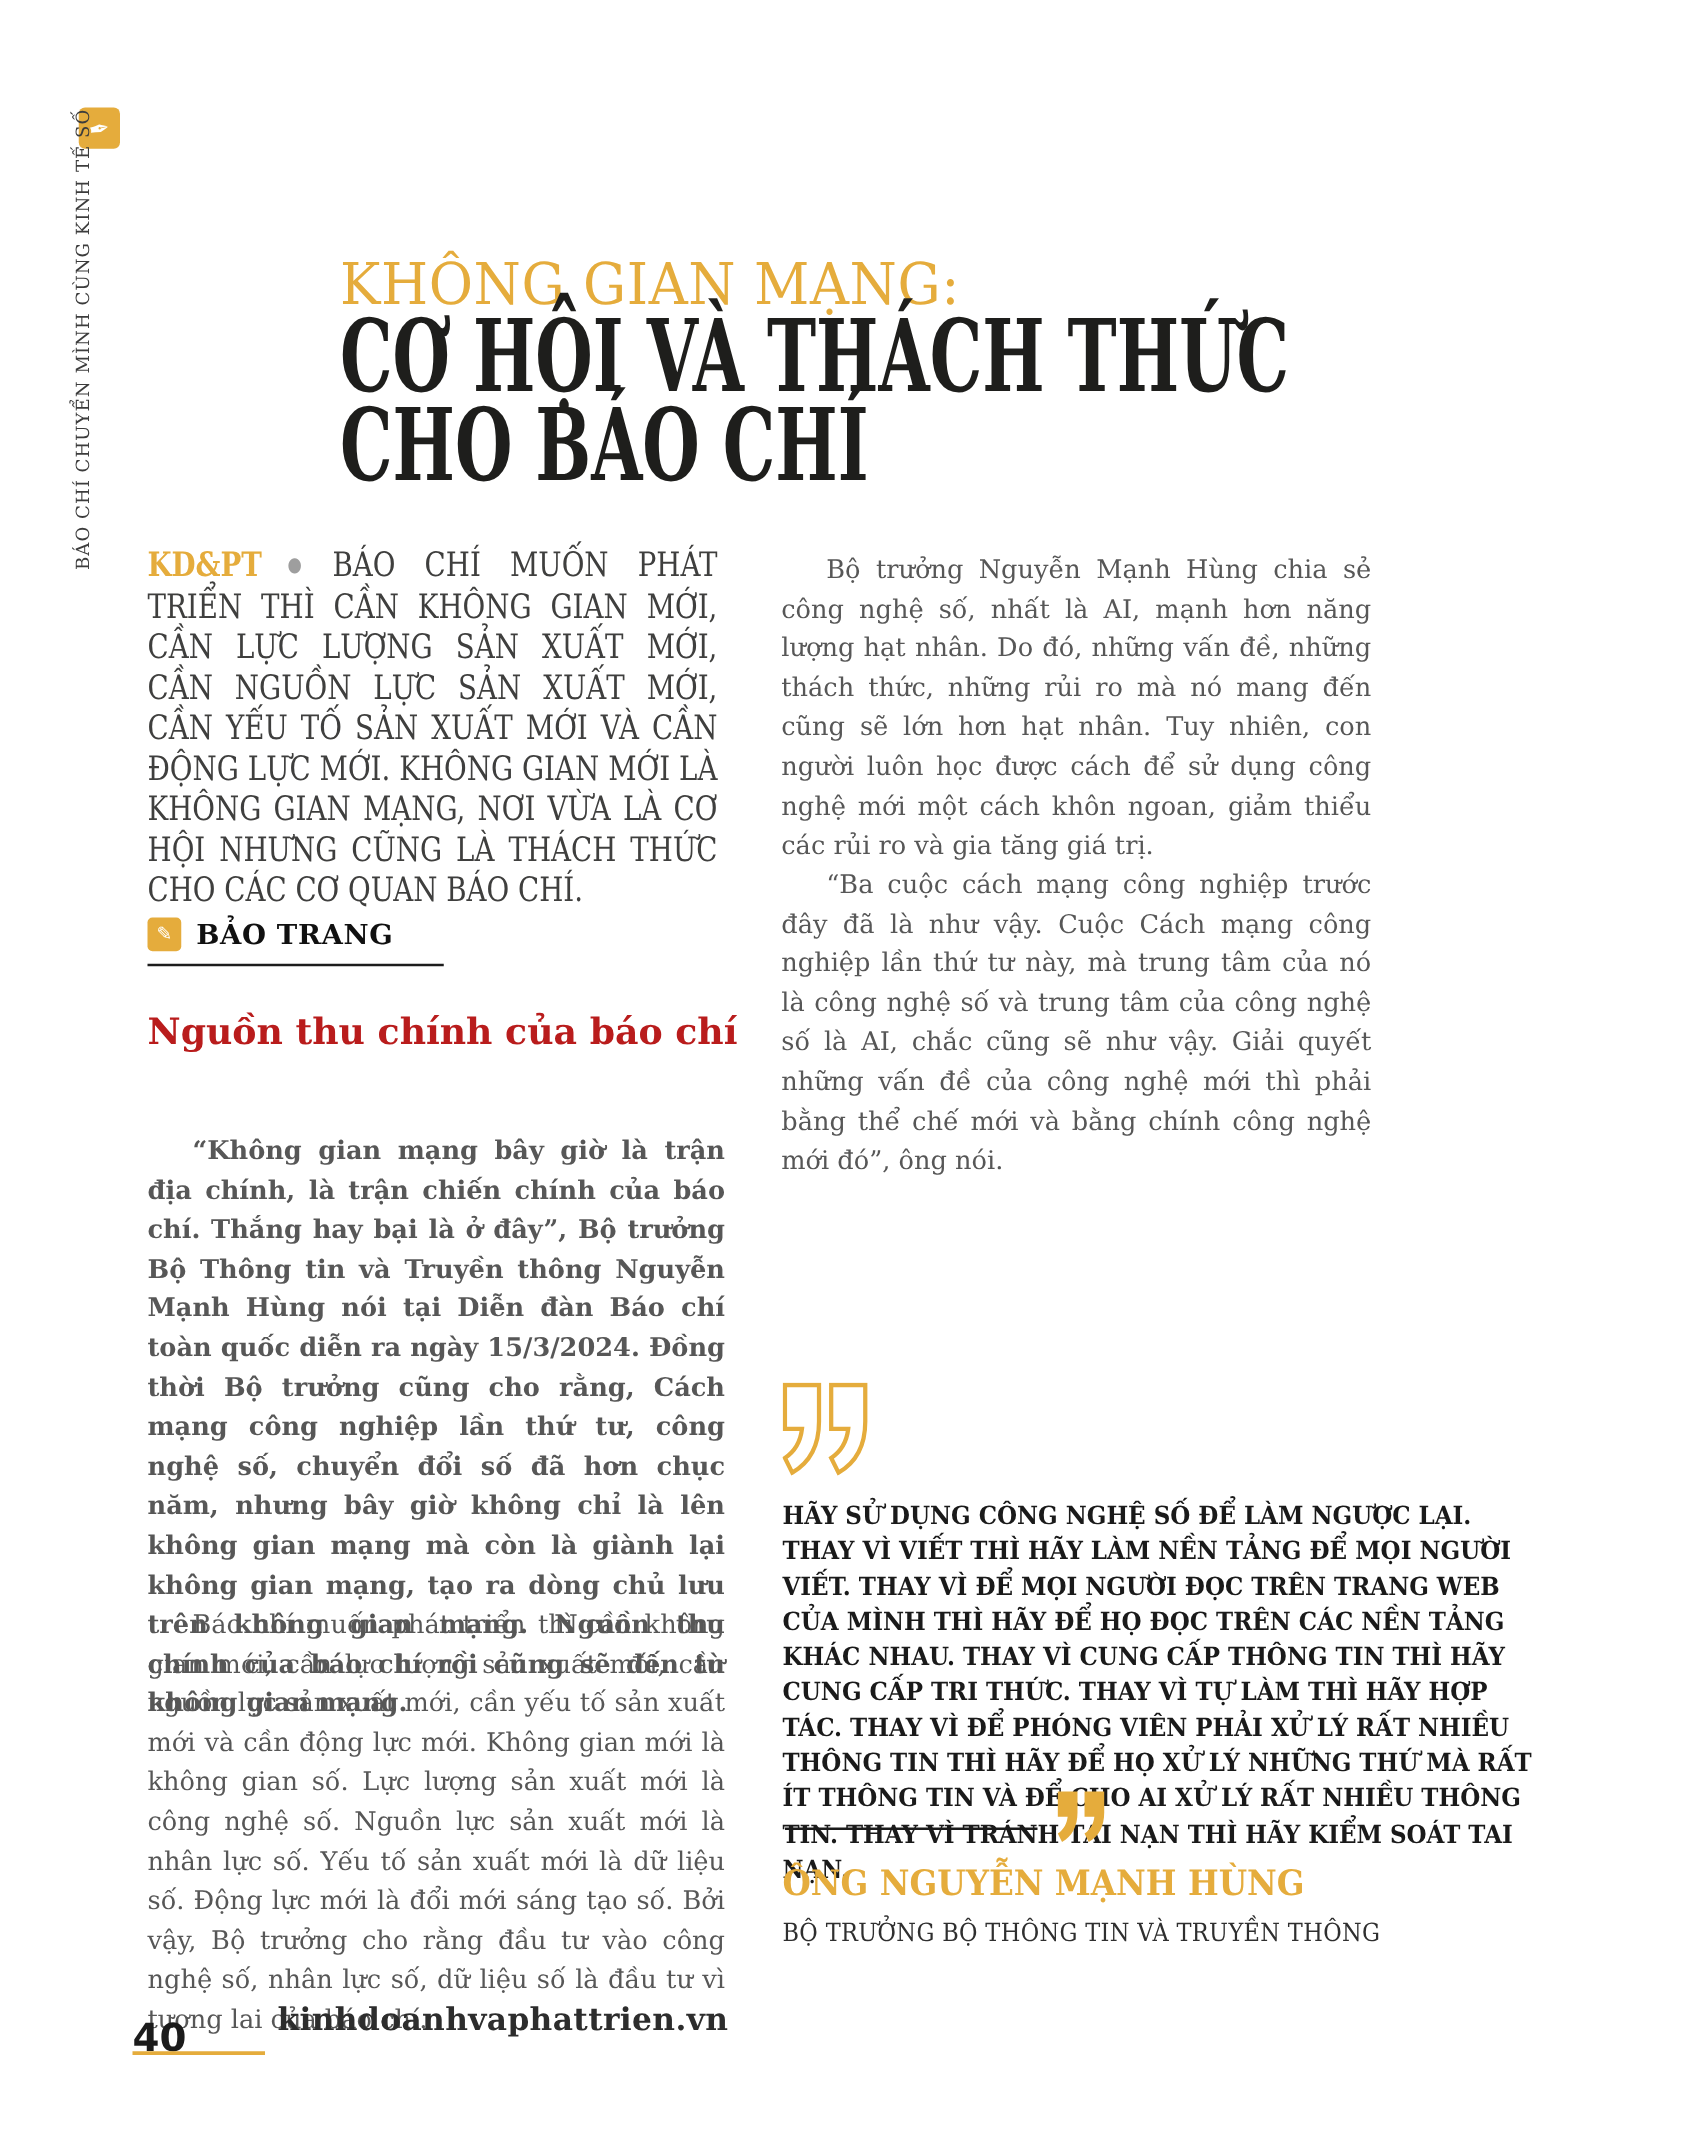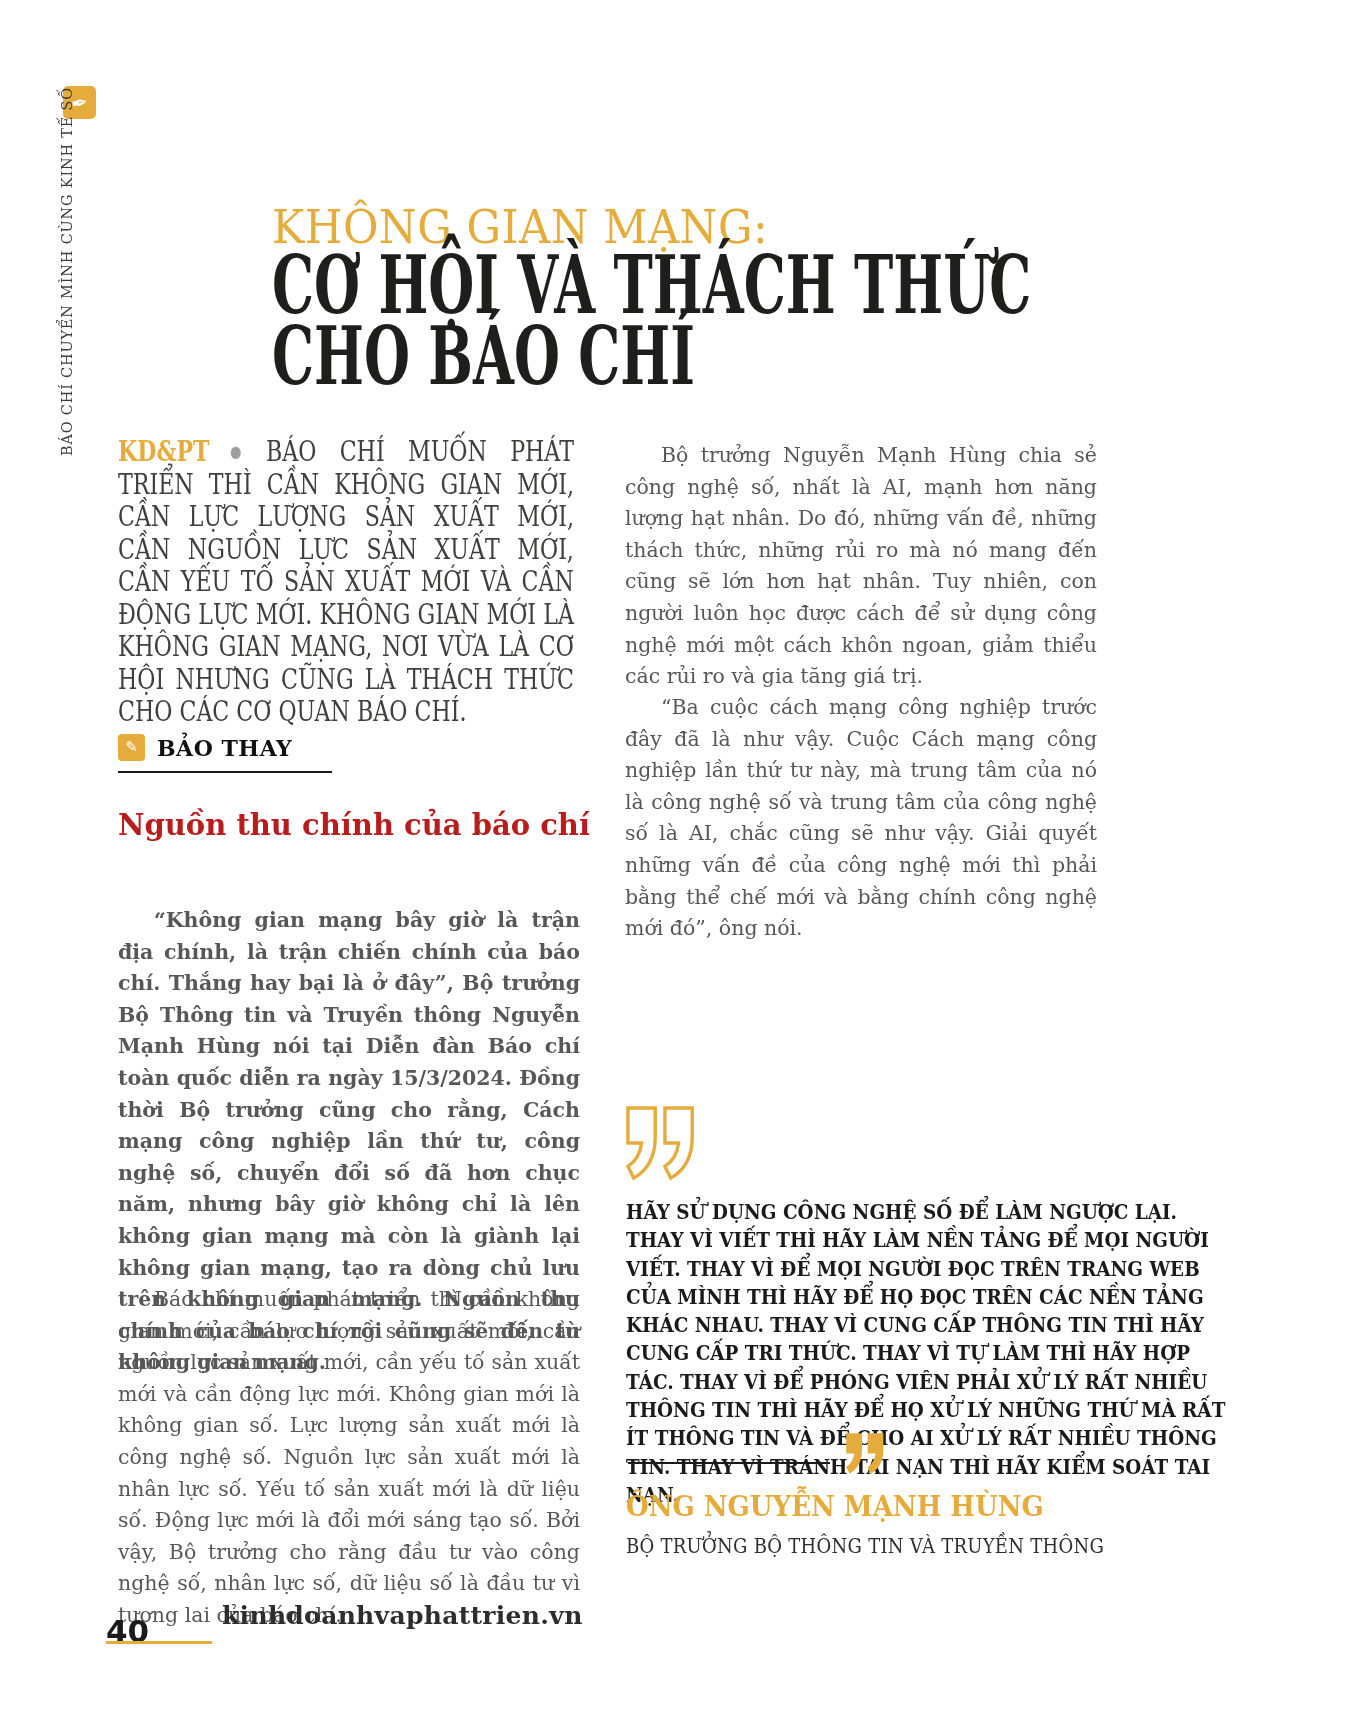--- a/index.html
+++ b/index.html
@@ -108,21 +108,21 @@
     <span>CƠ HỘI VÀ THÁCH THỨC</span>
     <span>CHO BÁO CHÍ</span>
   </h1>
 
   <p class="lead"><span class="brand">KD&amp;PT</span><span class="dot">●</span><span>BÁO CHÍ MUỐN PHÁT TRIỂN THÌ CẦN KHÔNG GIAN MỚI, CẦN LỰC LƯỢNG SẢN XUẤT MỚI, CẦN NGUỒN LỰC SẢN XUẤT MỚI, CẦN YẾU TỐ SẢN XUẤT MỚI VÀ CẦN ĐỘNG LỰC MỚI. KHÔNG GIAN MỚI LÀ KHÔNG GIAN MẠNG, NƠI VỪA LÀ CƠ HỘI NHƯNG CŨNG LÀ THÁCH THỨC CHO CÁC CƠ QUAN BÁO CHÍ.</span></p>
 
   <div class="byline">
     <span class="byline-icon">
       <span>✎</span>
     </span>
-    <span class="byline-name">BẢO THAY</span>
+    <span class="byline-name">BẢO TRANG</span>
   </div>
 
   <h2 class="crosshead">
     <span>Nguồn thu chính của báo chí</span><br>
   </h2>
 
   <p class="body p-l1">“Không gian mạng bây giờ là trận địa chính, là trận chiến chính của báo chí. Thắng hay bại là ở đây”, Bộ trưởng Bộ Thông tin và Truyền thông Nguyễn Mạnh Hùng nói tại Diễn đàn Báo chí toàn quốc diễn ra ngày 15/3/2024. Đồng thời Bộ trưởng cũng cho rằng, Cách mạng công nghiệp lần thứ tư, công nghệ số, chuyển đổi số đã hơn chục năm, nhưng bây giờ không chỉ là lên không gian mạng mà còn là giành lại không gian mạng, tạo ra dòng chủ lưu trên không gian mạng. Nguồn thu chính của báo chí rồi cũng sẽ đến từ không gian mạng.</p>
   <p class="body p-l2">Báo chí muốn phát triển thì cần không gian mới, cần lực lượng sản xuất mới, cần nguồn lực sản xuất mới, cần yếu tố sản xuất mới và cần động lực mới. Không gian mới là không gian số. Lực lượng sản xuất mới là công nghệ số. Nguồn lực sản xuất mới là nhân lực số. Yếu tố sản xuất mới là dữ liệu số. Động lực mới là đổi mới sáng tạo số. Bởi vậy, Bộ trưởng cho rằng đầu tư vào công nghệ số, nhân lực số, dữ liệu số là đầu tư vì tương lai của báo chí.</p>
 
   <p class="body p-r2">“Ba cuộc cách mạng công nghiệp trước đây đã là như vậy. Cuộc Cách mạng công nghiệp lần thứ tư này, mà trung tâm của nó là công nghệ số và trung tâm của công nghệ số là AI, chắc cũng sẽ như vậy. Giải quyết những vấn đề của công nghệ mới thì phải bằng thể chế mới và bằng chính công nghệ mới đó”, ông nói.</p>

